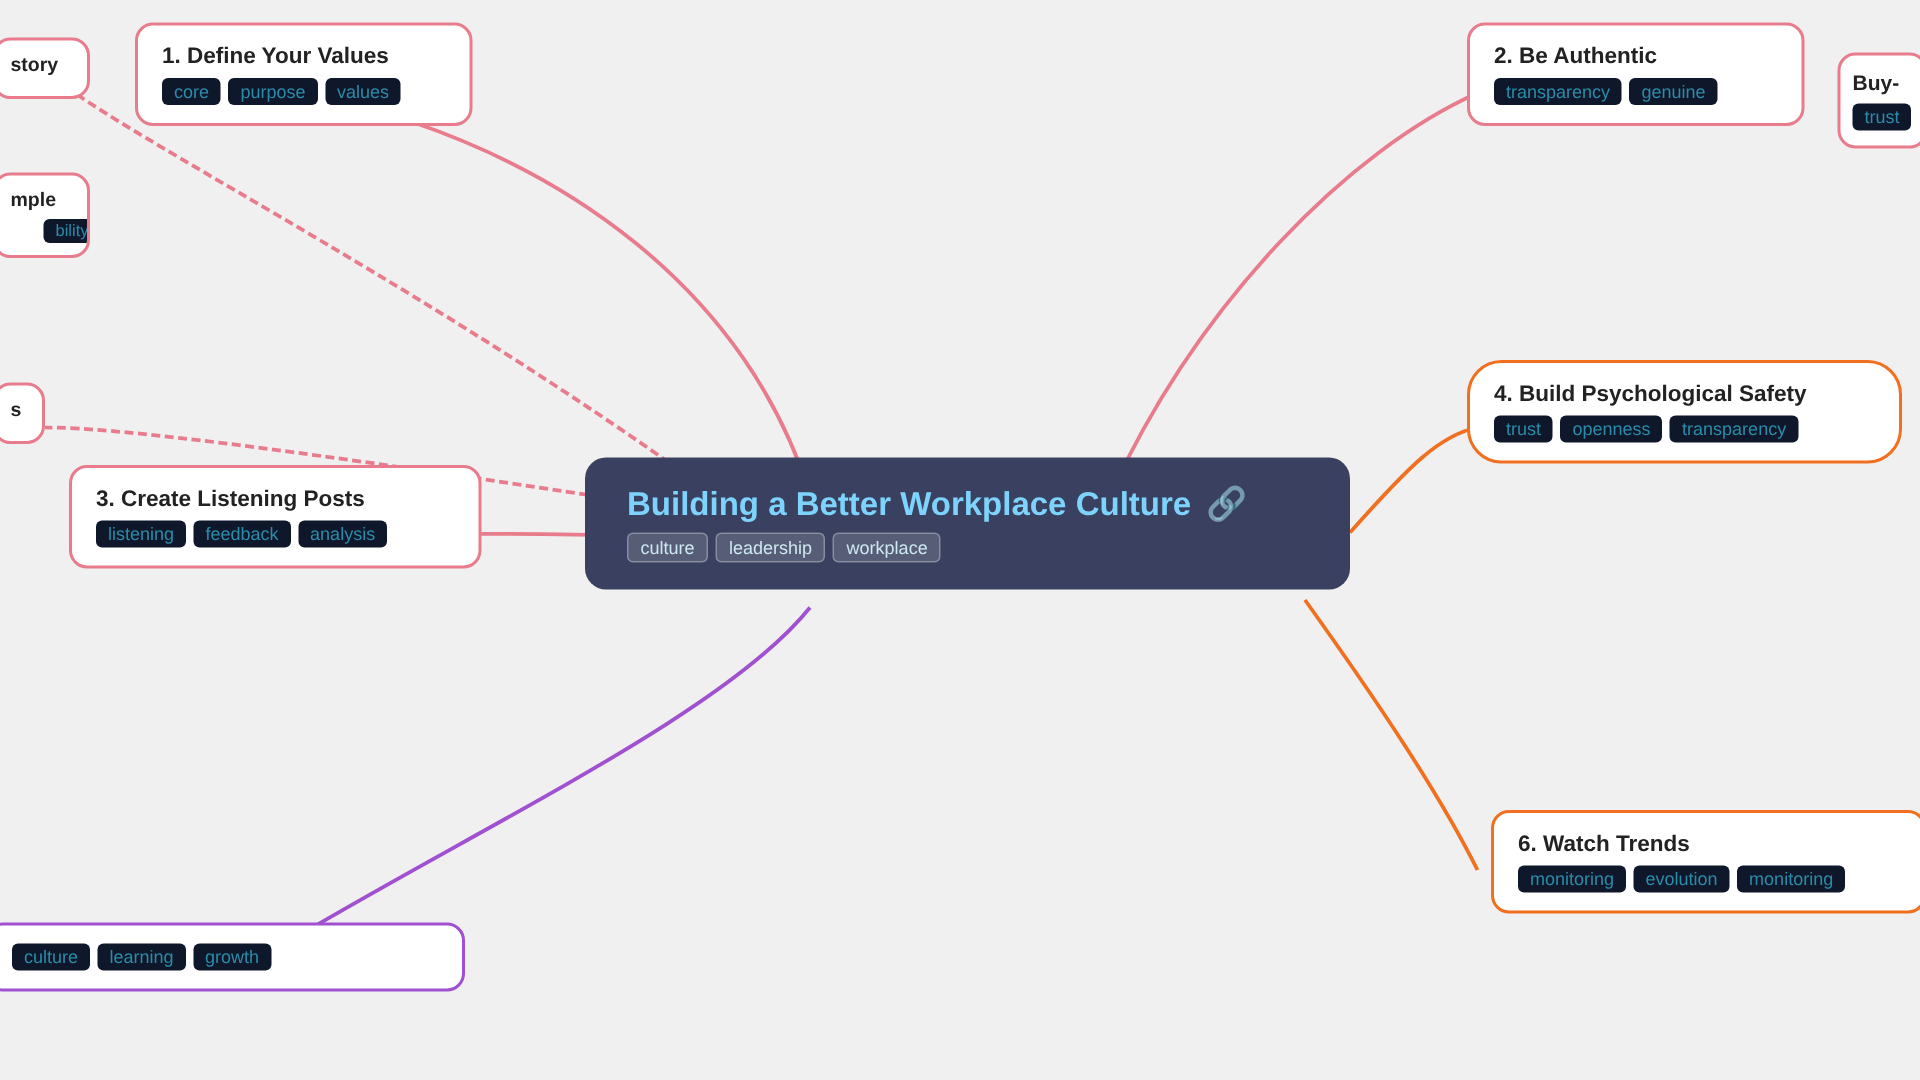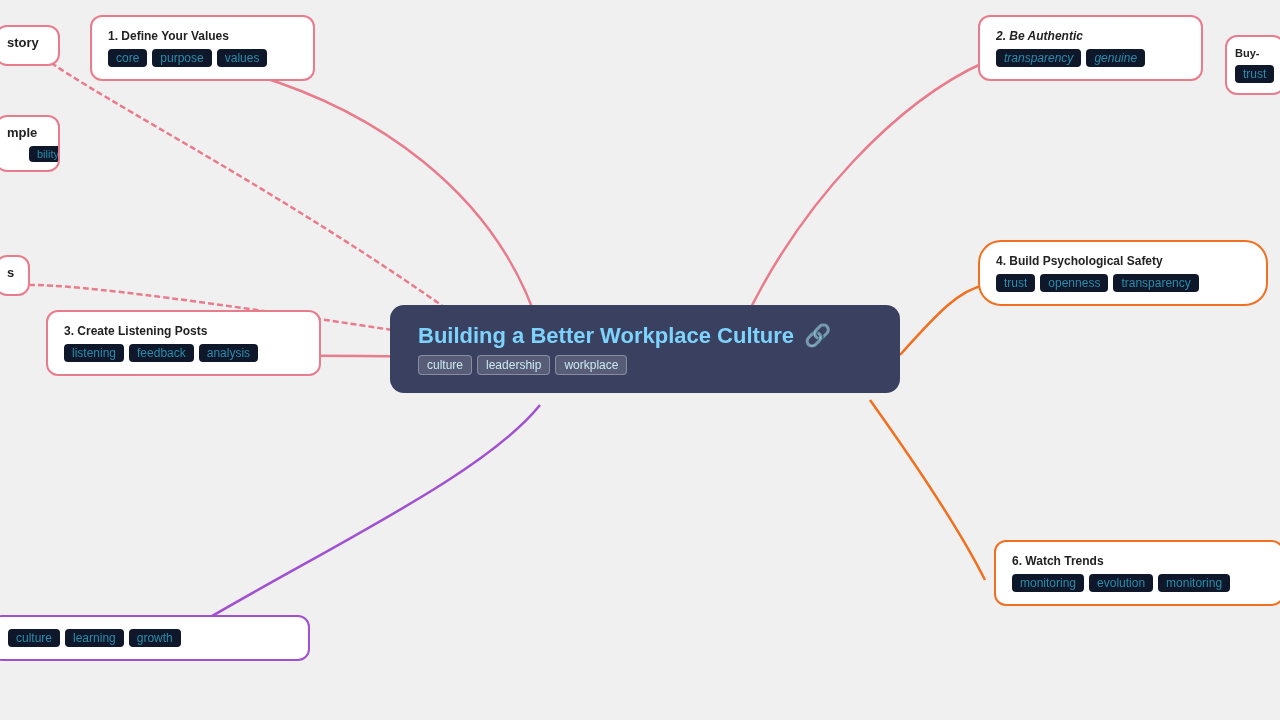--- a/index.html
+++ b/index.html
@@ -22,21 +22,21 @@
     }
 
     .node {
       position: absolute;
       border-radius: 12px;
       padding: 12px 16px;
       border: 2px solid;
     }
 
     .node-title {
-      font-size: 12px;
+      font-size: 15px;
       font-weight: 700;
       color: #222;
       margin-bottom: 6px;
     }
 
     .tags {
       display: flex;
       flex-wrap: wrap;
       gap: 5px;
     }
@@ -90,21 +90,20 @@
       width: 225px;
     }
 
     
     .node-2 {
       background: #fff;
       border-color: #e87c8c;
       left: 978px;
       top: 15px;
       width: 225px;
-      font-style: italic;
     }
 
     
     .node-buyin {
       background: #fff;
       border-color: #e87c8c;
       left: 1220px;
       top: 40px;
       width: 120px;
       overflow: hidden;
@@ -227,21 +226,21 @@
 <div class="node node-6">
   <div class="node-title">6. Watch Trends</div>
   <div class="tags">
     <span class="tag">monitoring</span>
     <span class="tag">evolution</span>
     <span class="tag">monitoring</span>
   </div>
 </div>
 
 <div class="node node-buyin" style="position:absolute; left:1225px; top:35px; width:60px; border-color:#e87c8c; background:#fff; border-radius:12px; padding:10px 8px; overflow:hidden;">
-  <div class="node-title" style="font-size:11px;">Buy-</div>
+  <div class="node-title" style="font-size:14px;">Buy-</div>
   <div class="tags">
     <span class="tag">trust</span>
   </div>
 </div>
 
 <div style="position:absolute; left:-5px; top:25px; background:#fff; border:2px solid #e87c8c; border-radius:12px; padding:8px 10px; width:65px; overflow:hidden;">
   <div class="node-title" style="font-size:13px;">story</div>
 </div>
 
 <div style="position:absolute; left:-5px; top:115px; background:#fff; border:2px solid #e87c8c; border-radius:12px; padding:8px 10px; width:65px; overflow:hidden;">

